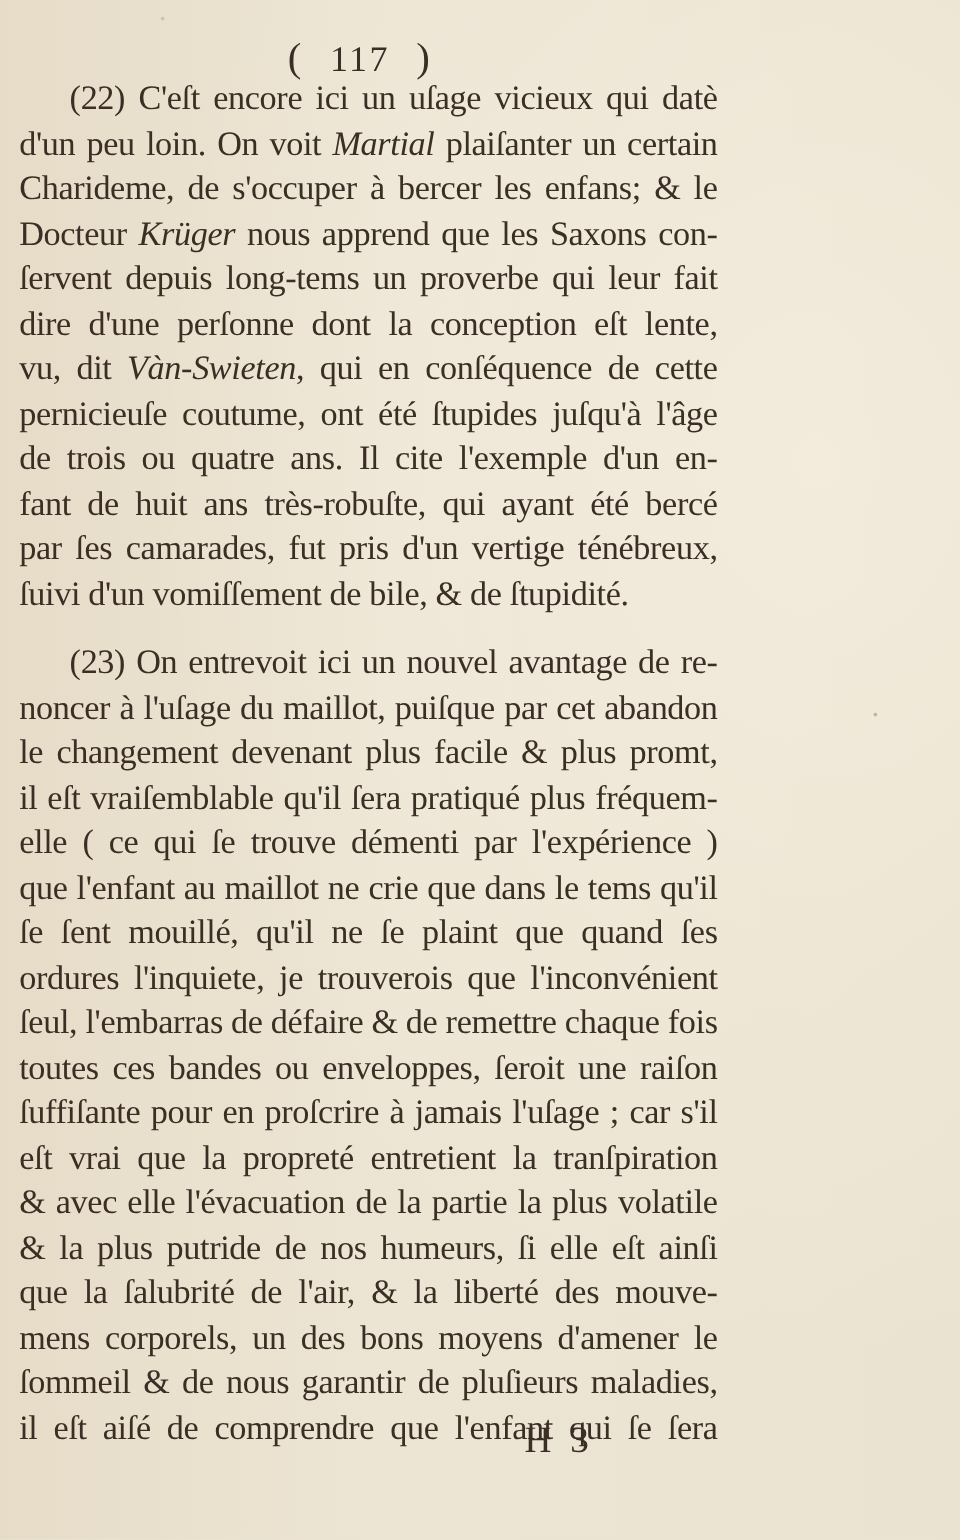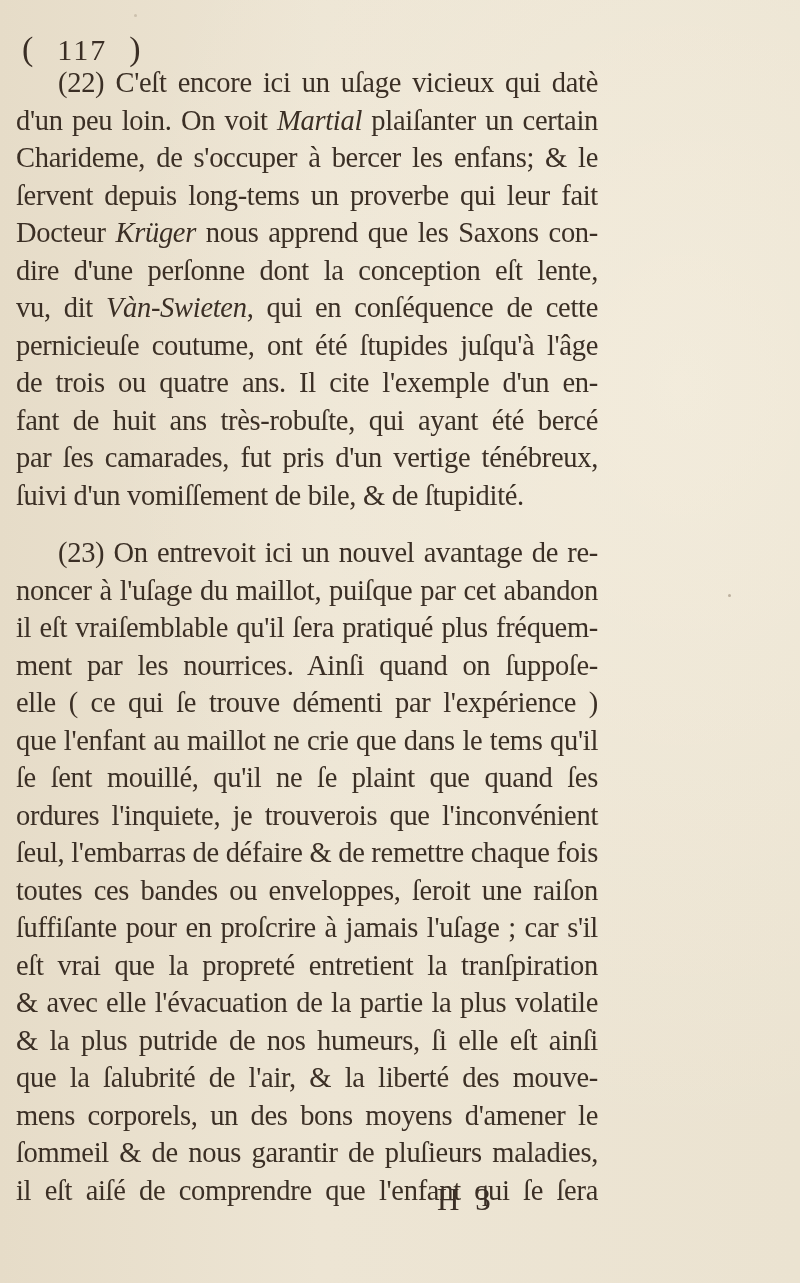--- a/index.html
+++ b/index.html
@@ -8,21 +8,21 @@
     background: #ece4d3;
     background-image:
       radial-gradient(ellipse at 85% 30%, rgba(255,250,238,0.35), rgba(0,0,0,0) 60%),
       linear-gradient(90deg, #e6dcc8 0%, #ede5d4 40%, #ebe3d1 100%);
     font-family: "Liberation Serif", "DejaVu Serif", serif;
     color: #3b2f25;
     position: relative;
   }
   .page-number {
     position: absolute; top: 30px; left: 0; width: 600px;
-    text-align: left; font-size: 30px; letter-spacing: 2px;
+    text-align: center; font-size: 30px; letter-spacing: 2px;
     color: #3a2e25;
   }
   .page-number .paren { font-size: 34px; margin: 0 22px; }
   .text-block {
     position: absolute; left: 16px; width: 582px;
   }
   .line {
     height: 37.5px; line-height: 37.5px;
     font-size: 28.5px;
     white-space: nowrap;
@@ -43,36 +43,36 @@
 <body>
 
 <div class="page-number">
   <span class="paren">(</span><span>117</span><span class="paren">)</span>
 </div>
 
 <div class="text-block p1">
   <div class="line indent">(22) C'eſt encore ici un uſage vicieux qui datè</div>
   <div class="line">d'un peu loin. On voit <i>Martial</i> plaiſanter un certain</div>
   <div class="line">Charideme, de s'occuper à bercer les enfans; &amp; le</div>
+  <div class="line">Docteur <i>Krüger</i> nous apprend que les Saxons con-</div>
   <div class="line">ſervent depuis long-tems un proverbe qui leur fait</div>
-  <div class="line">Docteur <i>Krüger</i> nous apprend que les Saxons con-</div>
   <div class="line">dire d'une perſonne dont la conception eſt lente,</div>
   <div class="line">vu, dit <i>Vàn-Swieten</i>, qui en conſéquence de cette</div>
   <div class="line">pernicieuſe coutume, ont été ſtupides juſqu'à l'âge</div>
   <div class="line">de trois ou quatre ans. Il cite l'exemple d'un en-</div>
   <div class="line">fant de huit ans très-robuſte, qui ayant été bercé</div>
   <div class="line">par ſes camarades, fut pris d'un vertige ténébreux,</div>
   <div class="line last">ſuivi d'un vomiſſement de bile, &amp; de ſtupidité.</div>
 </div>
 
 <div class="text-block p2">
   <div class="line indent">(23) On entrevoit ici un nouvel avantage de re-</div>
   <div class="line">noncer à l'uſage du maillot, puiſque par cet abandon</div>
+  <div class="line">le changement devenant plus facile &amp; plus promt,</div>
   <div class="line">il eſt vraiſemblable qu'il ſera pratiqué plus fréquem-</div>
-  <div class="line">ment par les nourrices. Ainſi quand on ſuppoſe-</div>
   <div class="line">elle ( ce qui ſe trouve démenti par l'expérience )</div>
   <div class="line">que l'enfant au maillot ne crie que dans le tems qu'il</div>
   <div class="line">ſe ſent mouillé, qu'il ne ſe plaint que quand ſes</div>
   <div class="line">ordures l'inquiete, je trouverois que l'inconvénient</div>
   <div class="line">ſeul, l'embarras de défaire &amp; de remettre chaque fois</div>
   <div class="line">toutes ces bandes ou enveloppes, ſeroit une raiſon</div>
   <div class="line">ſuffiſante pour en proſcrire à jamais l'uſage ; car s'il</div>
   <div class="line">eſt vrai que la propreté entretient la tranſpiration</div>
   <div class="line">&amp; avec elle l'évacuation de la partie la plus volatile</div>
   <div class="line">&amp; la plus putride de nos humeurs, ſi elle eſt ainſi</div>

